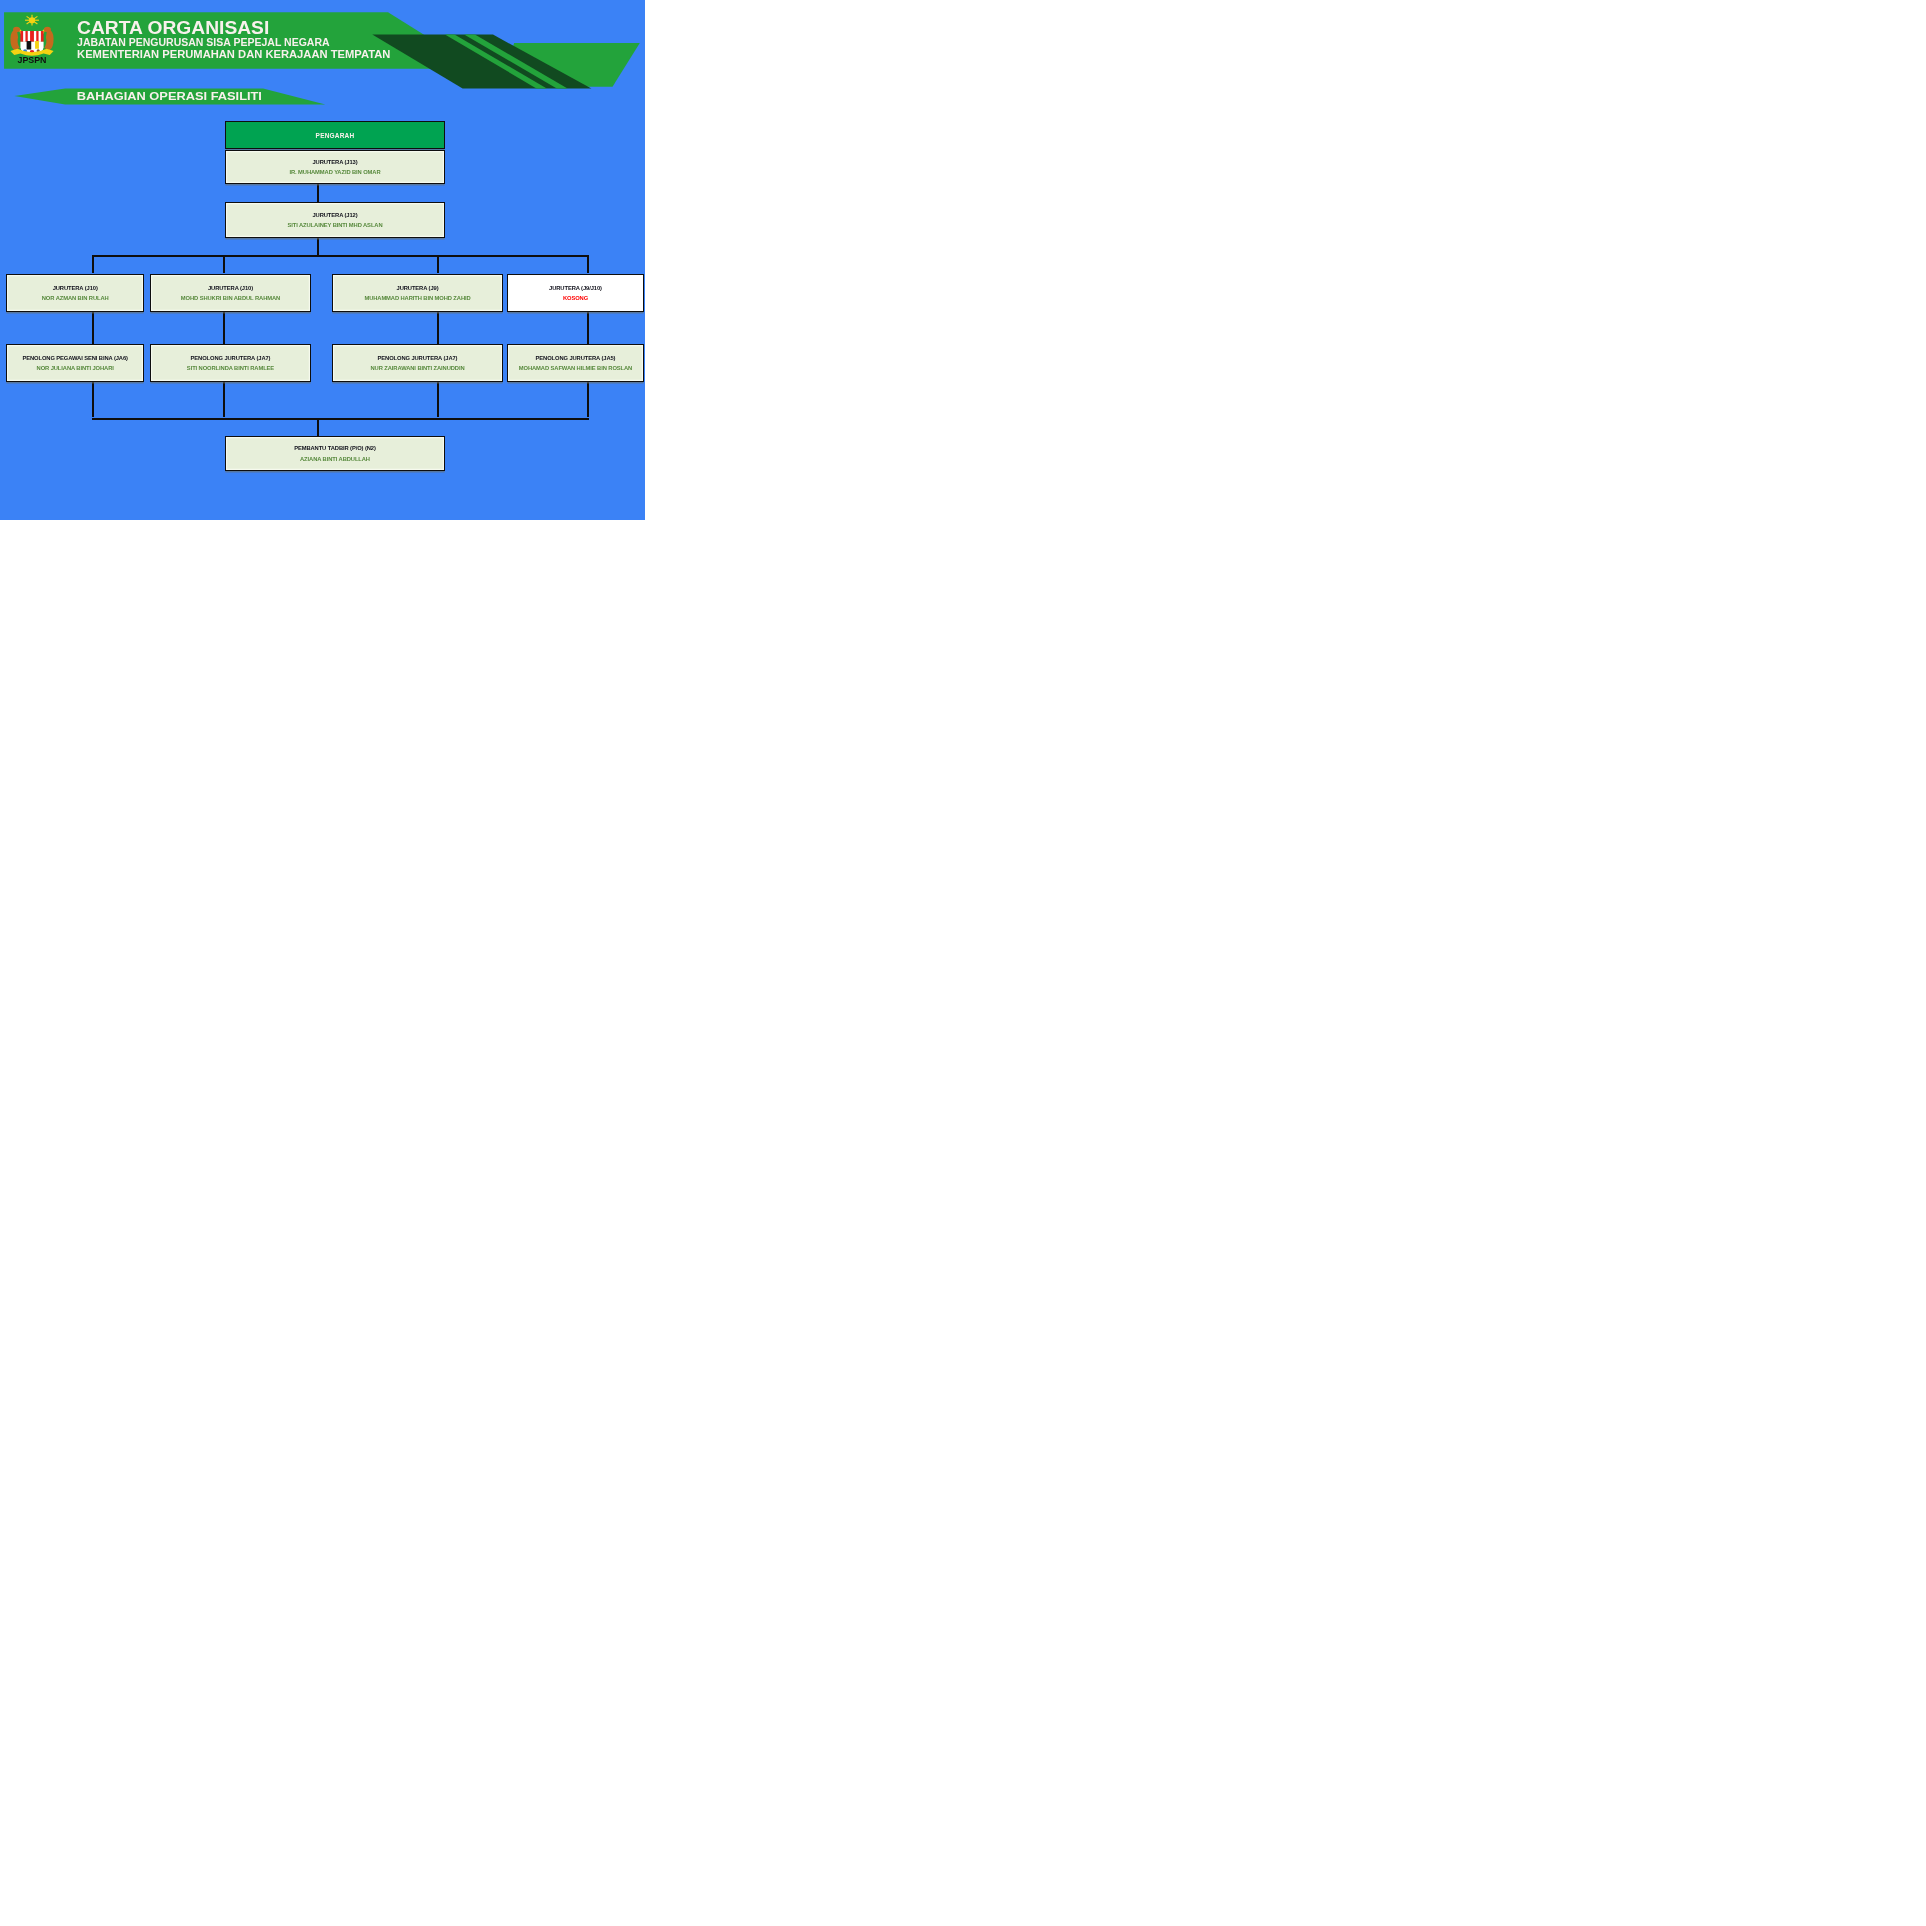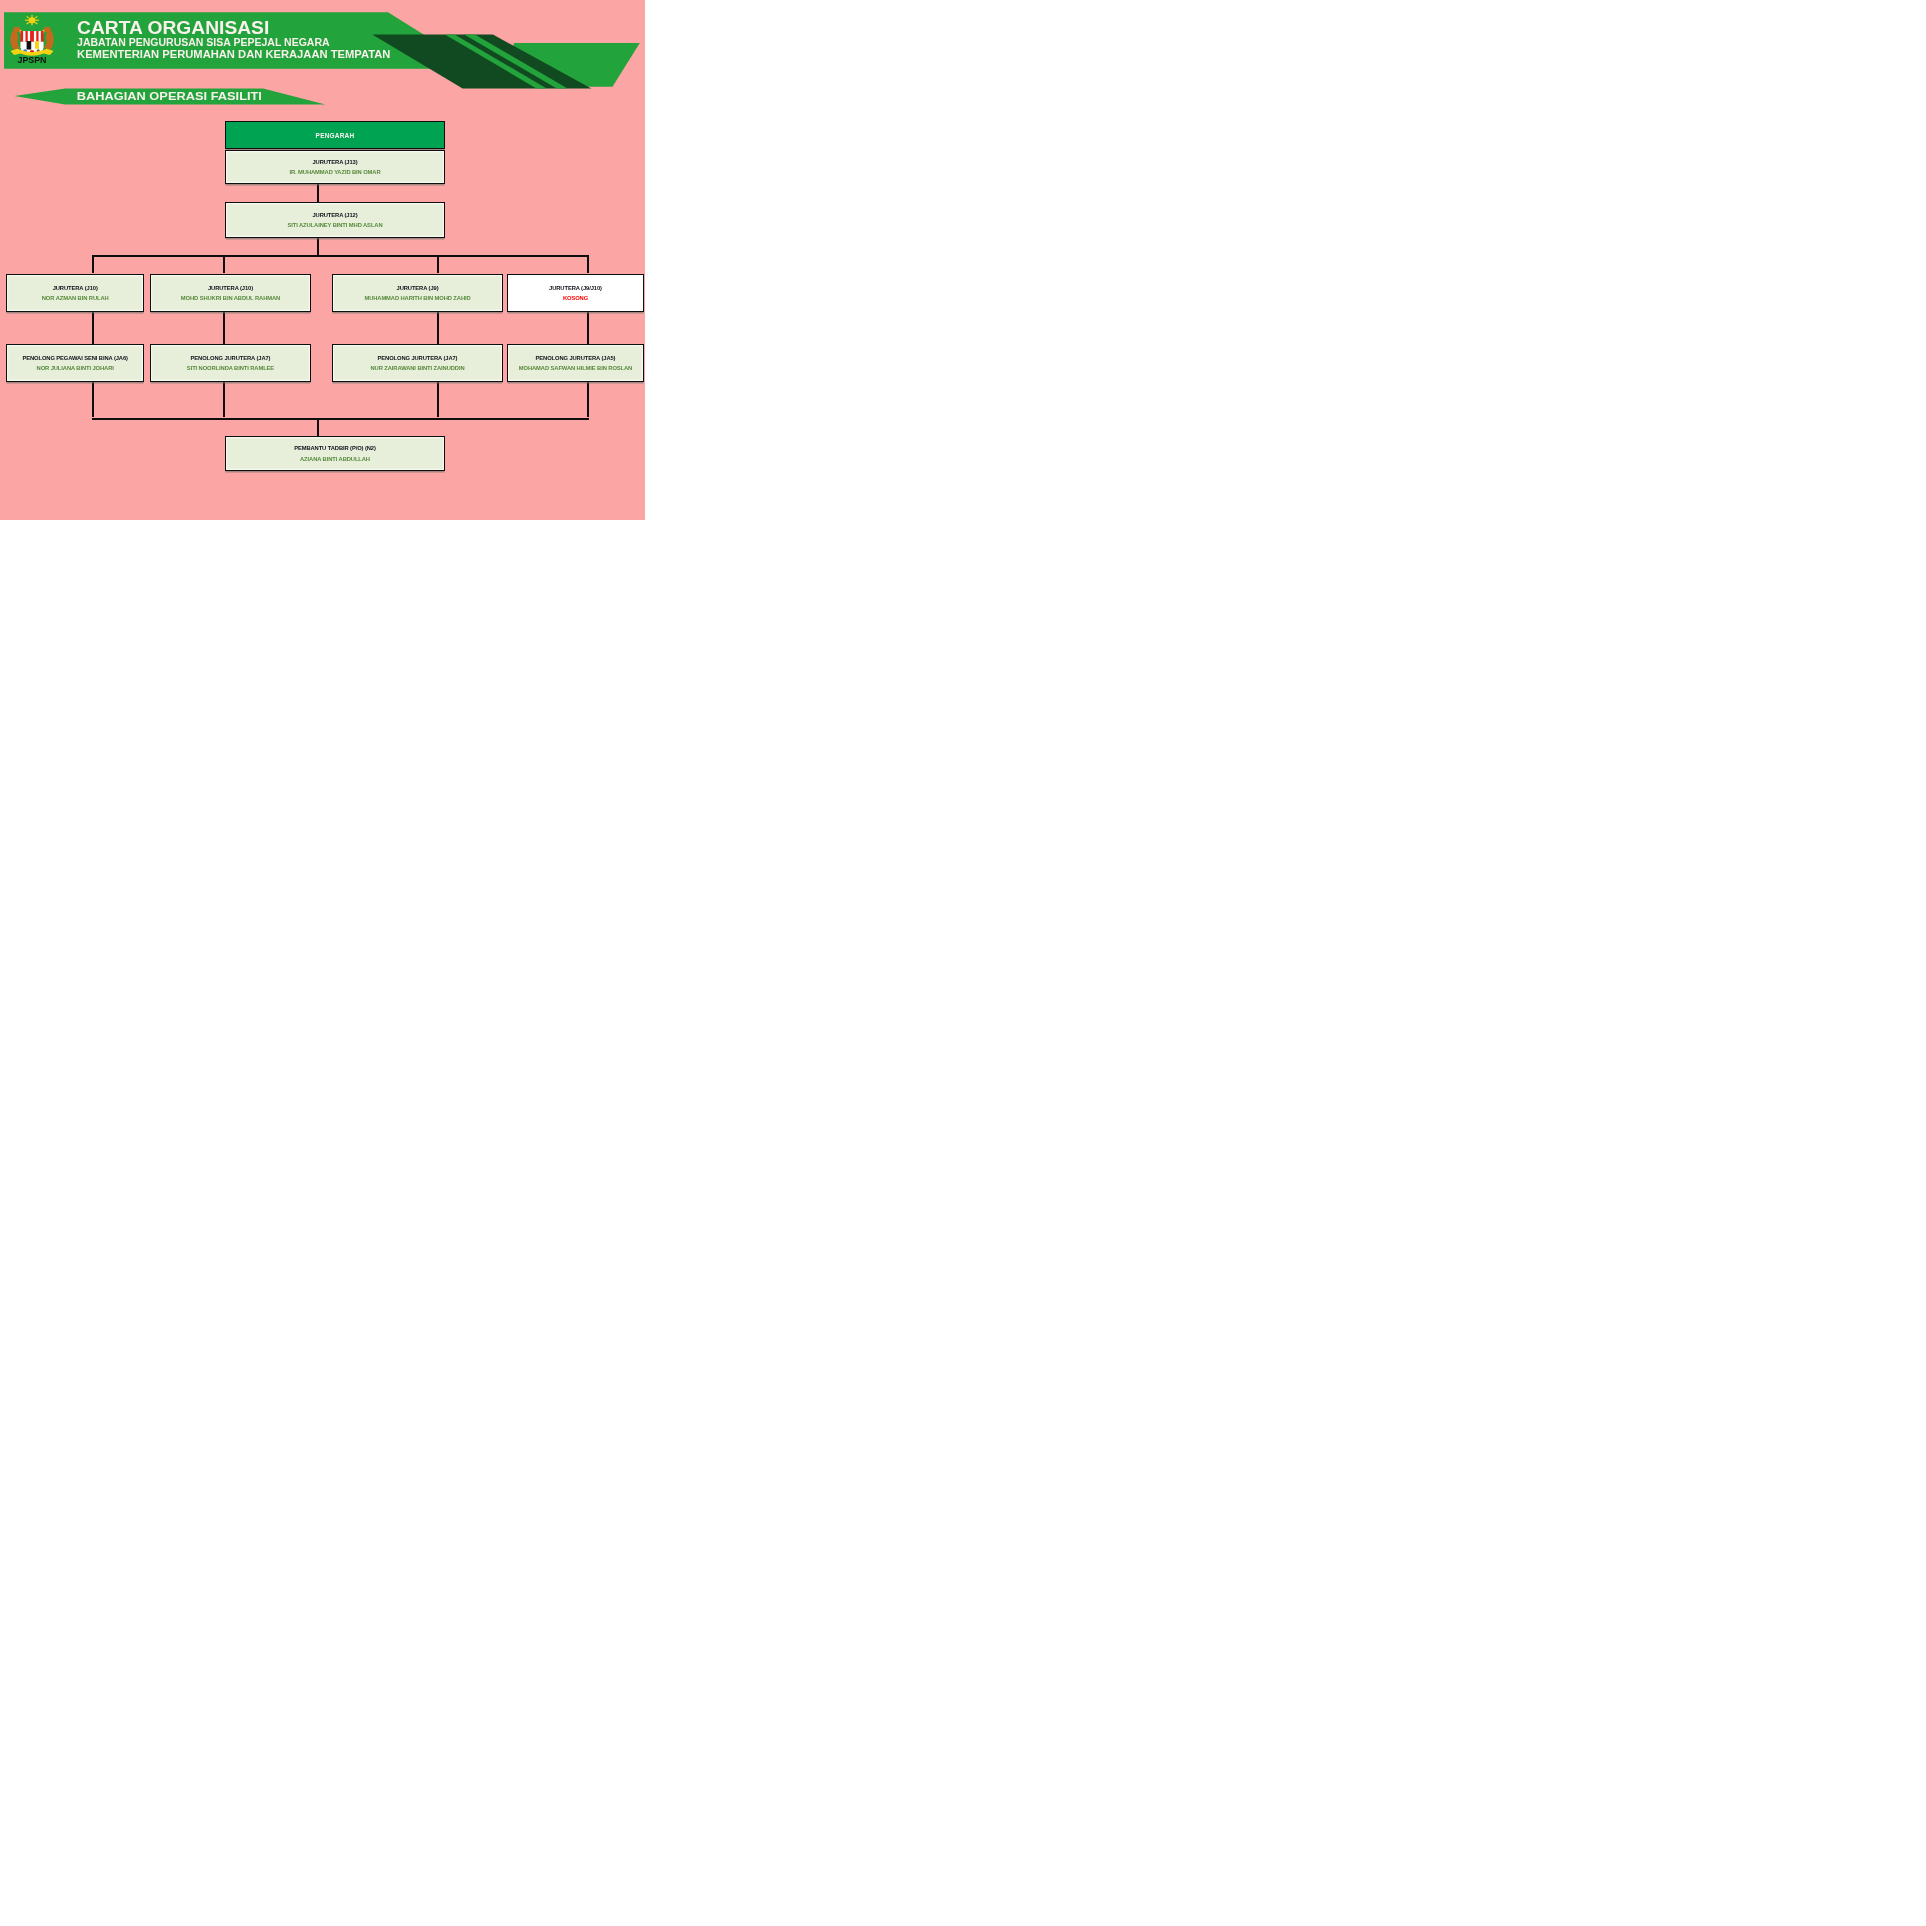--- a/index.html
+++ b/index.html
@@ -1,17 +1,17 @@
 <!DOCTYPE html>
 <html style="font-size:6.2px"><head>
 <meta charset="utf-8">
 <style>
   html,body{margin:0;padding:0;background:#ffffff;}
   #canvas{
-    position:relative;width:645px;height:520px;background:#fca5a5;overflow:hidden;
+    position:relative;width:645px;height:520px;background:#3b82f6;overflow:hidden;
     font-family:"Liberation Sans","DejaVu Sans",sans-serif;
   }
   
   #header-svg{position:absolute;left:0;top:0;}
   .hdr-title{font-family:"Liberation Sans","DejaVu Sans",sans-serif;font-weight:bold;fill:#F8F1EC;}
   
   .obox{
     position:absolute;box-sizing:border-box;border:1.5px solid #0E0E0E;
     display:flex;flex-direction:column;align-items:center;justify-content:center;
     text-align:center;box-shadow:0 1.9px 0 -0.4px rgba(105,112,103,.6);

